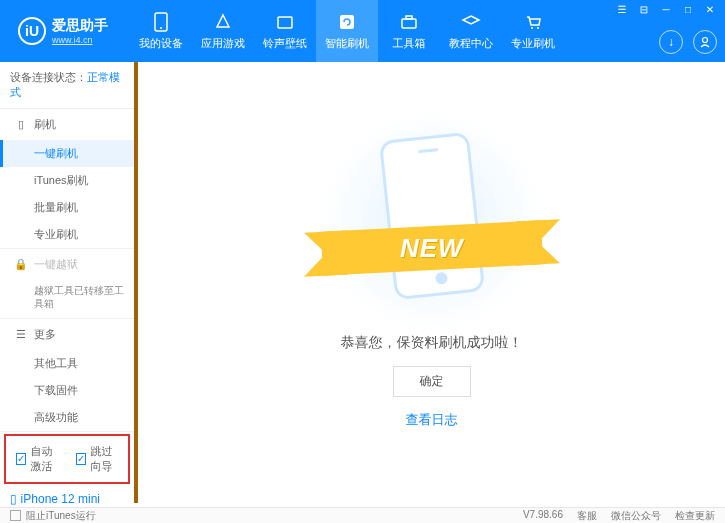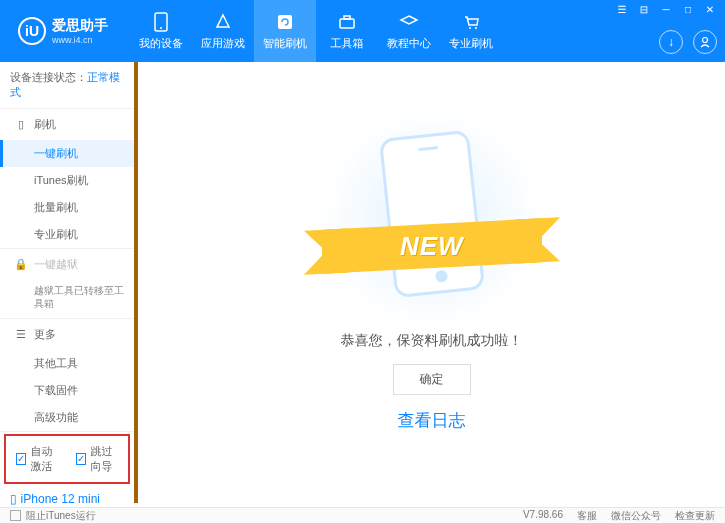--- a/index.html
+++ b/index.html
@@ -2,21 +2,21 @@
 <html><head>
 <meta charset="utf-8">
 <style>
 * { margin: 0; padding: 0; box-sizing: border-box; font-family: "Microsoft YaHei", sans-serif; }
 body { background: #fff; width: 725px; height: 523px; overflow: hidden; position: relative; }
 .header { background: #0d87ff; height: 62px; display: flex; align-items: center; padding: 0 8px; position: relative; }
 .logo-area { display: flex; align-items: center; padding: 0 10px; }
 .logo-circle { width: 28px; height: 28px; border: 2px solid #fff; border-radius: 50%; display: flex; align-items: center; justify-content: center; color: #fff; font-weight: bold; font-size: 14px; margin-right: 6px; }
 .logo-text { color: #fff; }
 .logo-title { font-size: 14px; font-weight: bold; }
-.logo-url { font-size: 9px; opacity: 0.8; }
+.logo-url { font-size: 9px; opacity: 0.8; text-decoration: underline; }
 .nav { display: flex; height: 100%; margin-left: 12px; }
 .nav-item { width: 62px; display: flex; flex-direction: column; align-items: center; justify-content: center; color: #fff; font-size: 11px; cursor: pointer; gap: 4px; }
 .nav-item.active { background: #3ba1ff; }
 .nav-icon { width: 20px; height: 20px; display: flex; align-items: center; justify-content: center; }
 .header-right { position: absolute; right: 8px; top: 0; height: 62px; display: flex; flex-direction: column; justify-content: space-between; padding: 4px 0 8px; align-items: flex-end; }
 .win-controls { display: flex; gap: 8px; color: #fff; font-size: 10px; }
 .win-btn { cursor: pointer; width: 14px; text-align: center; }
 .user-icons { display: flex; gap: 10px; }
 .circle-icon { width: 24px; height: 24px; border: 1.5px solid rgba(255,255,255,0.7); border-radius: 50%; display: flex; align-items: center; justify-content: center; color: #fff; cursor: pointer; font-size: 12px; }
 .body-area { display: flex; height: 441px; }
@@ -42,21 +42,21 @@
 .phone { position: absolute; width: 90px; height: 160px; background: #fff; border: 3px solid #cce6ff; border-radius: 14px; left: 55px; top: 0; transform: rotate(-6deg); }
 .phone::before { content: ""; position: absolute; width: 20px; height: 3px; background: #cce6ff; border-radius: 2px; top: 10px; left: 35px; }
 .phone::after { content: ""; position: absolute; width: 12px; height: 12px; background: #cce6ff; border-radius: 50%; bottom: 8px; left: 39px; }
 .ribbon { position: absolute; top: 90px; left: -10px; width: 220px; height: 44px; background: #ffc933; transform: skewY(-3deg); display: flex; align-items: center; justify-content: center; }
 .ribbon::before, .ribbon::after { content: ""; position: absolute; width: 0; height: 0; border: 22px solid #ffc933; }
 .ribbon::before { left: -18px; border-left-color: transparent; }
 .ribbon::after { right: -18px; border-right-color: transparent; }
 .ribbon-text { color: #fff; font-weight: 900; font-size: 26px; font-style: italic; letter-spacing: 1px; text-shadow: 1px 1px 0 #e6a800; transform: skewY(3deg); }
 .msg { color: #555; font-size: 14px; margin-top: 28px; }
 .ok-btn { margin-top: 14px; padding: 6px 26px; border: 1px solid #ddd; background: #fff; color: #555; font-size: 12px; cursor: pointer; }
-.link { margin-top: 14px; color: #0d87ff; font-size: 17px; cursor: pointer; }
+.link { margin-top: 14px; color: #0d87ff; font-size: 13px; cursor: pointer; }
 .statusbar { position: absolute; bottom: 0; left: 0; right: 0; height: 16px; border-top: 1px solid #e6e6e6; display: flex; align-items: center; justify-content: space-between; padding: 0 10px; font-size: 10px; color: #777; background: #fafafa; }
 .sb-left { display: flex; align-items: center; gap: 5px; }
 .sb-checkbox { width: 11px; height: 11px; border: 1px solid #aaa; }
 .sb-right { display: flex; gap: 14px; }
 .sb-right span { cursor: pointer; }
 </style>
 </head>
 <body>
 
 <div class="header">
@@ -77,20 +77,28 @@
         </span>
       <span>我的设备</span>
     </div>
     <div class="nav-item">
       <span class="nav-icon">
           <svg width="18" height="18" viewBox="0 0 18 18">
             <path d="M9 2 L15 14 L3 14 Z" fill="none" stroke="#fff" stroke-width="1.5"></path>
           </svg>
         </span>
       <span>应用游戏</span>
+    </div>
+    <div class="nav-item">
+      <span class="nav-icon">
+          <svg width="18" height="16" viewBox="0 0 18 16">
+            <rect x="2" y="3" width="14" height="11" rx="1" fill="none" stroke="#fff" stroke-width="1.5"></rect>
+          </svg>
+        </span>
+      <span>铃声壁纸</span>
     </div>
     <div class="nav-item active">
       <span class="nav-icon">
           <svg width="18" height="18" viewBox="0 0 18 18">
             <rect x="2" y="2" width="14" height="14" rx="2" fill="#fff"></rect>
             <path d="M6 9 A3 3 0 1 1 9 12" fill="none" stroke="#3ba1ff" stroke-width="1.5"></path>
           </svg>
         </span>
       <span>智能刷机</span>
     </div>

